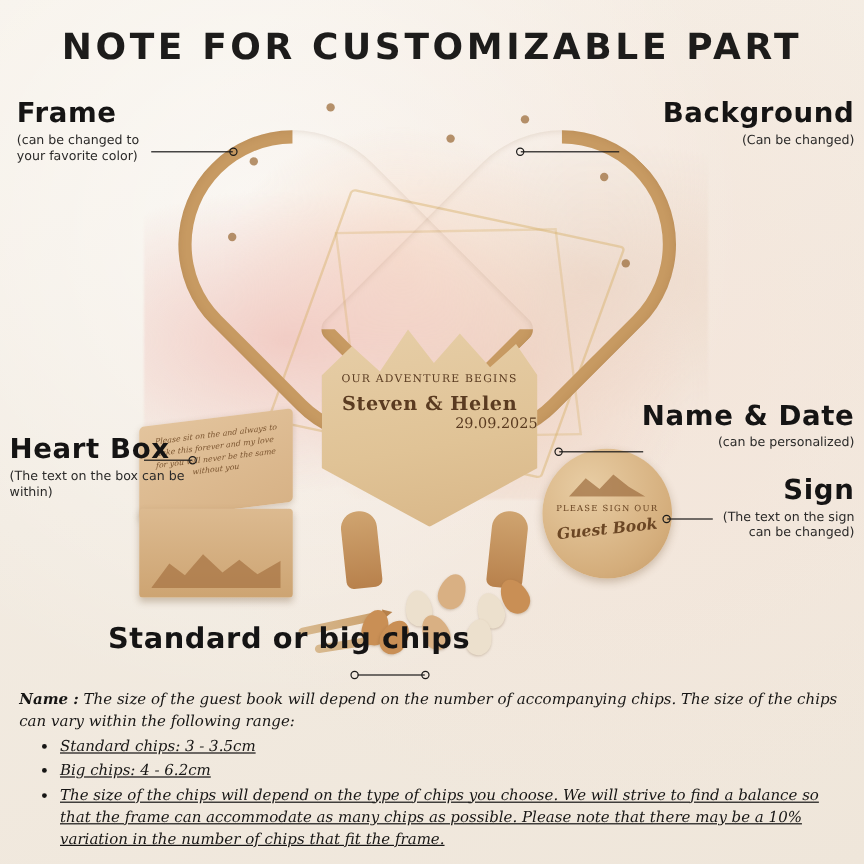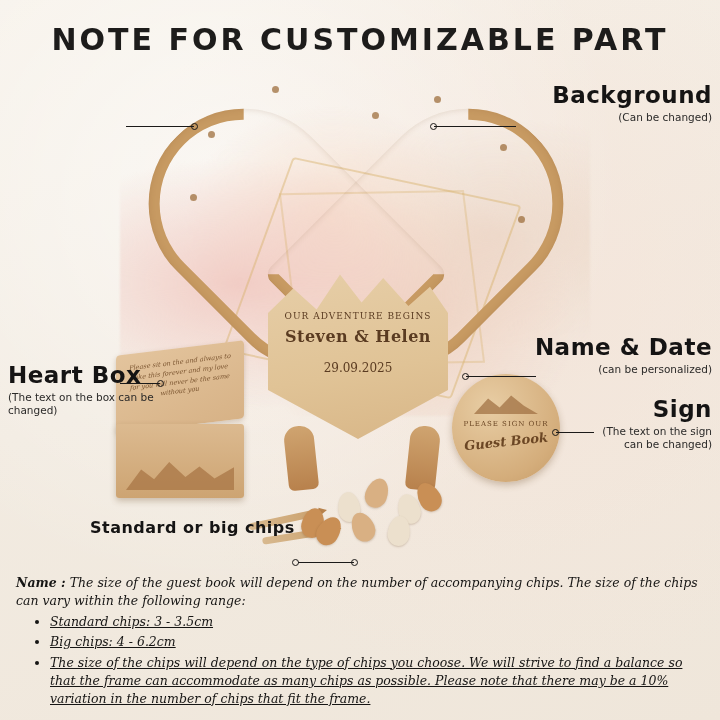--- a/index.html
+++ b/index.html
@@ -154,21 +154,22 @@
     text-transform: uppercase;
   }
   .plaque-text .names {
     font-size: 16px;
     font-weight: bold;
     margin-top: 6px;
     letter-spacing: .5px;
   }
   .plaque-text .date {
     font-size: 12px;
-    margin-top: 15px;
+    margin-top: 0;
+    text-align: right;
   }
 
   .stand {
     position: absolute;
     width: 30px;
     height: 64px;
     background: linear-gradient(180deg,#c99c66,#b3applied);
     background: linear-gradient(180deg,#cfa470,#b8814c);
     border-radius: 14px 14px 6px 6px;
   }
@@ -413,55 +414,60 @@
     <div class="chip dark" style="left:302px; top:462px; transform:rotate(14deg);"></div>
     <div class="chip pale" style="left:338px; top:446px; transform:rotate(-8deg);"></div>
     <div class="chip mid" style="left:366px; top:432px; transform:rotate(20deg);"></div>
     <div class="chip pale" style="left:398px; top:448px; transform:rotate(-16deg);"></div>
     <div class="chip dark" style="left:318px; top:470px; transform:rotate(32deg);"></div>
     <div class="chip mid" style="left:352px; top:466px; transform:rotate(-24deg);"></div>
     <div class="chip pale" style="left:388px; top:470px; transform:rotate(8deg);"></div>
     <div class="chip dark" style="left:418px; top:436px; transform:rotate(-30deg);"></div>
   </div>
 
+  <div class="callout" style="left:14px; top:84px; width:180px;">
+    <div class="c-title">Frame</div>
+    <div class="c-sub" style="white-space:pre-line;">(can be changed to
+your favorite color)</div>
+  </div>
   <div class="lead" style="left:126px; top:126px; width:68px;"></div>
   <div class="dot" style="left:191px; top:123px;"></div>
 
   <div class="callout right" style="right:8px; top:84px; width:220px;">
     <div class="c-title">Background</div>
     <div class="c-sub">(Can be changed)</div>
   </div>
   <div class="lead" style="left:434px; top:126px; width:82px;"></div>
   <div class="dot" style="left:430px; top:123px;"></div>
 
   <div class="callout" style="left:8px; top:364px; width:190px;">
     <div class="c-title">Heart Box</div>
     <div class="c-sub" style="white-space:pre-line;">(The text on the box can be
-changed)</div>
+within)</div>
   </div>
   <div class="lead" style="left:120px; top:383px; width:40px;"></div>
   <div class="dot" style="left:157px; top:380px;"></div>
 
   <div class="callout right" style="right:8px; top:336px; width:240px;">
     <div class="c-title">Name &amp; Date</div>
     <div class="c-sub">(can be personalized)</div>
   </div>
   <div class="lead" style="left:466px; top:376px; width:70px;"></div>
   <div class="dot" style="left:462px; top:373px;"></div>
 
   <div class="callout right" style="right:8px; top:398px; width:240px;">
     <div class="c-title">Sign</div>
     <div class="c-sub" style="white-space:pre-line;">(The text on the sign
 can be changed)</div>
   </div>
   <div class="lead" style="left:556px; top:432px; width:38px;"></div>
   <div class="dot" style="left:552px; top:429px;"></div>
 
   <div class="callout" style="left:90px; top:520px; width:310px;">
-    <div class="c-title" style="font-size:16px;">Standard or big chips</div>
+    <div class="c-title" style="font-size:24px;">Standard or big chips</div>
   </div>
   <div class="lead" style="left:298px; top:562px; width:56px;"></div>
   <div class="dot" style="left:292px; top:559px;"></div>
   <div class="dot" style="left:351px; top:559px;"></div>
 
   <div class="note">
     <div>
       <b>Name :</b><span> The size of the guest book will depend on the number of accompanying chips. The size of the chips can vary within the following range:</span>
     </div>
     <ul class="bullets">

